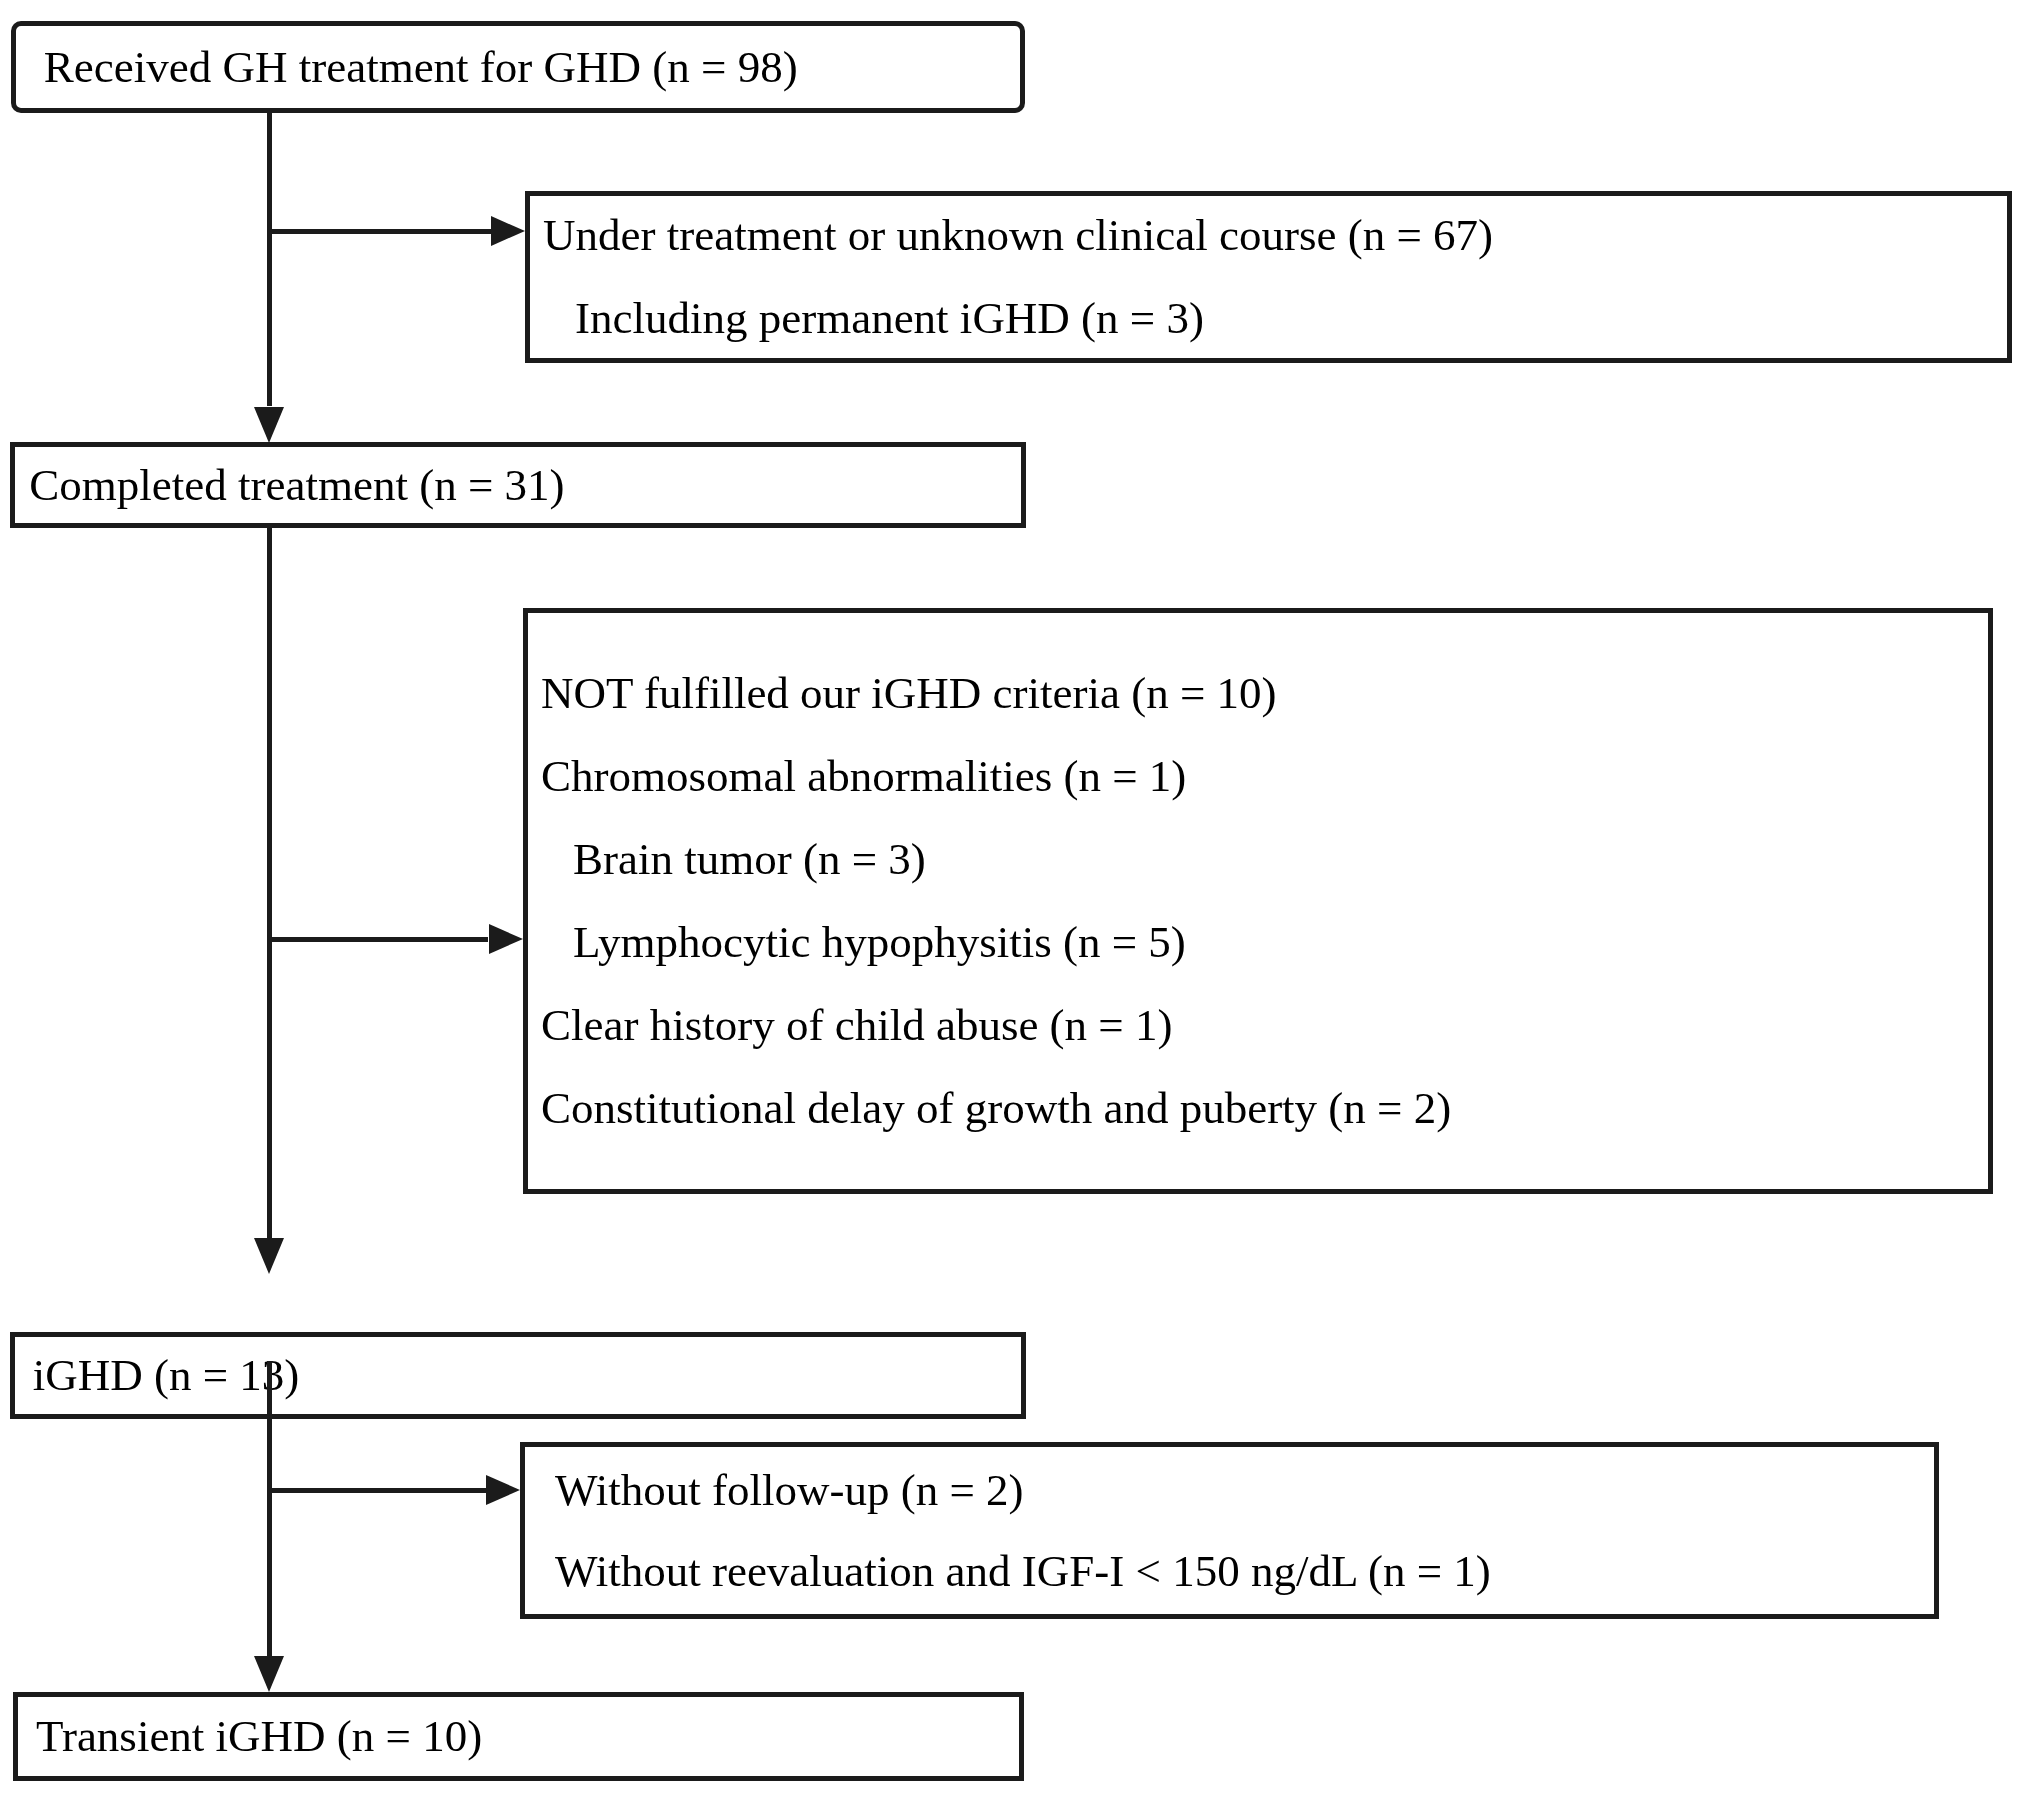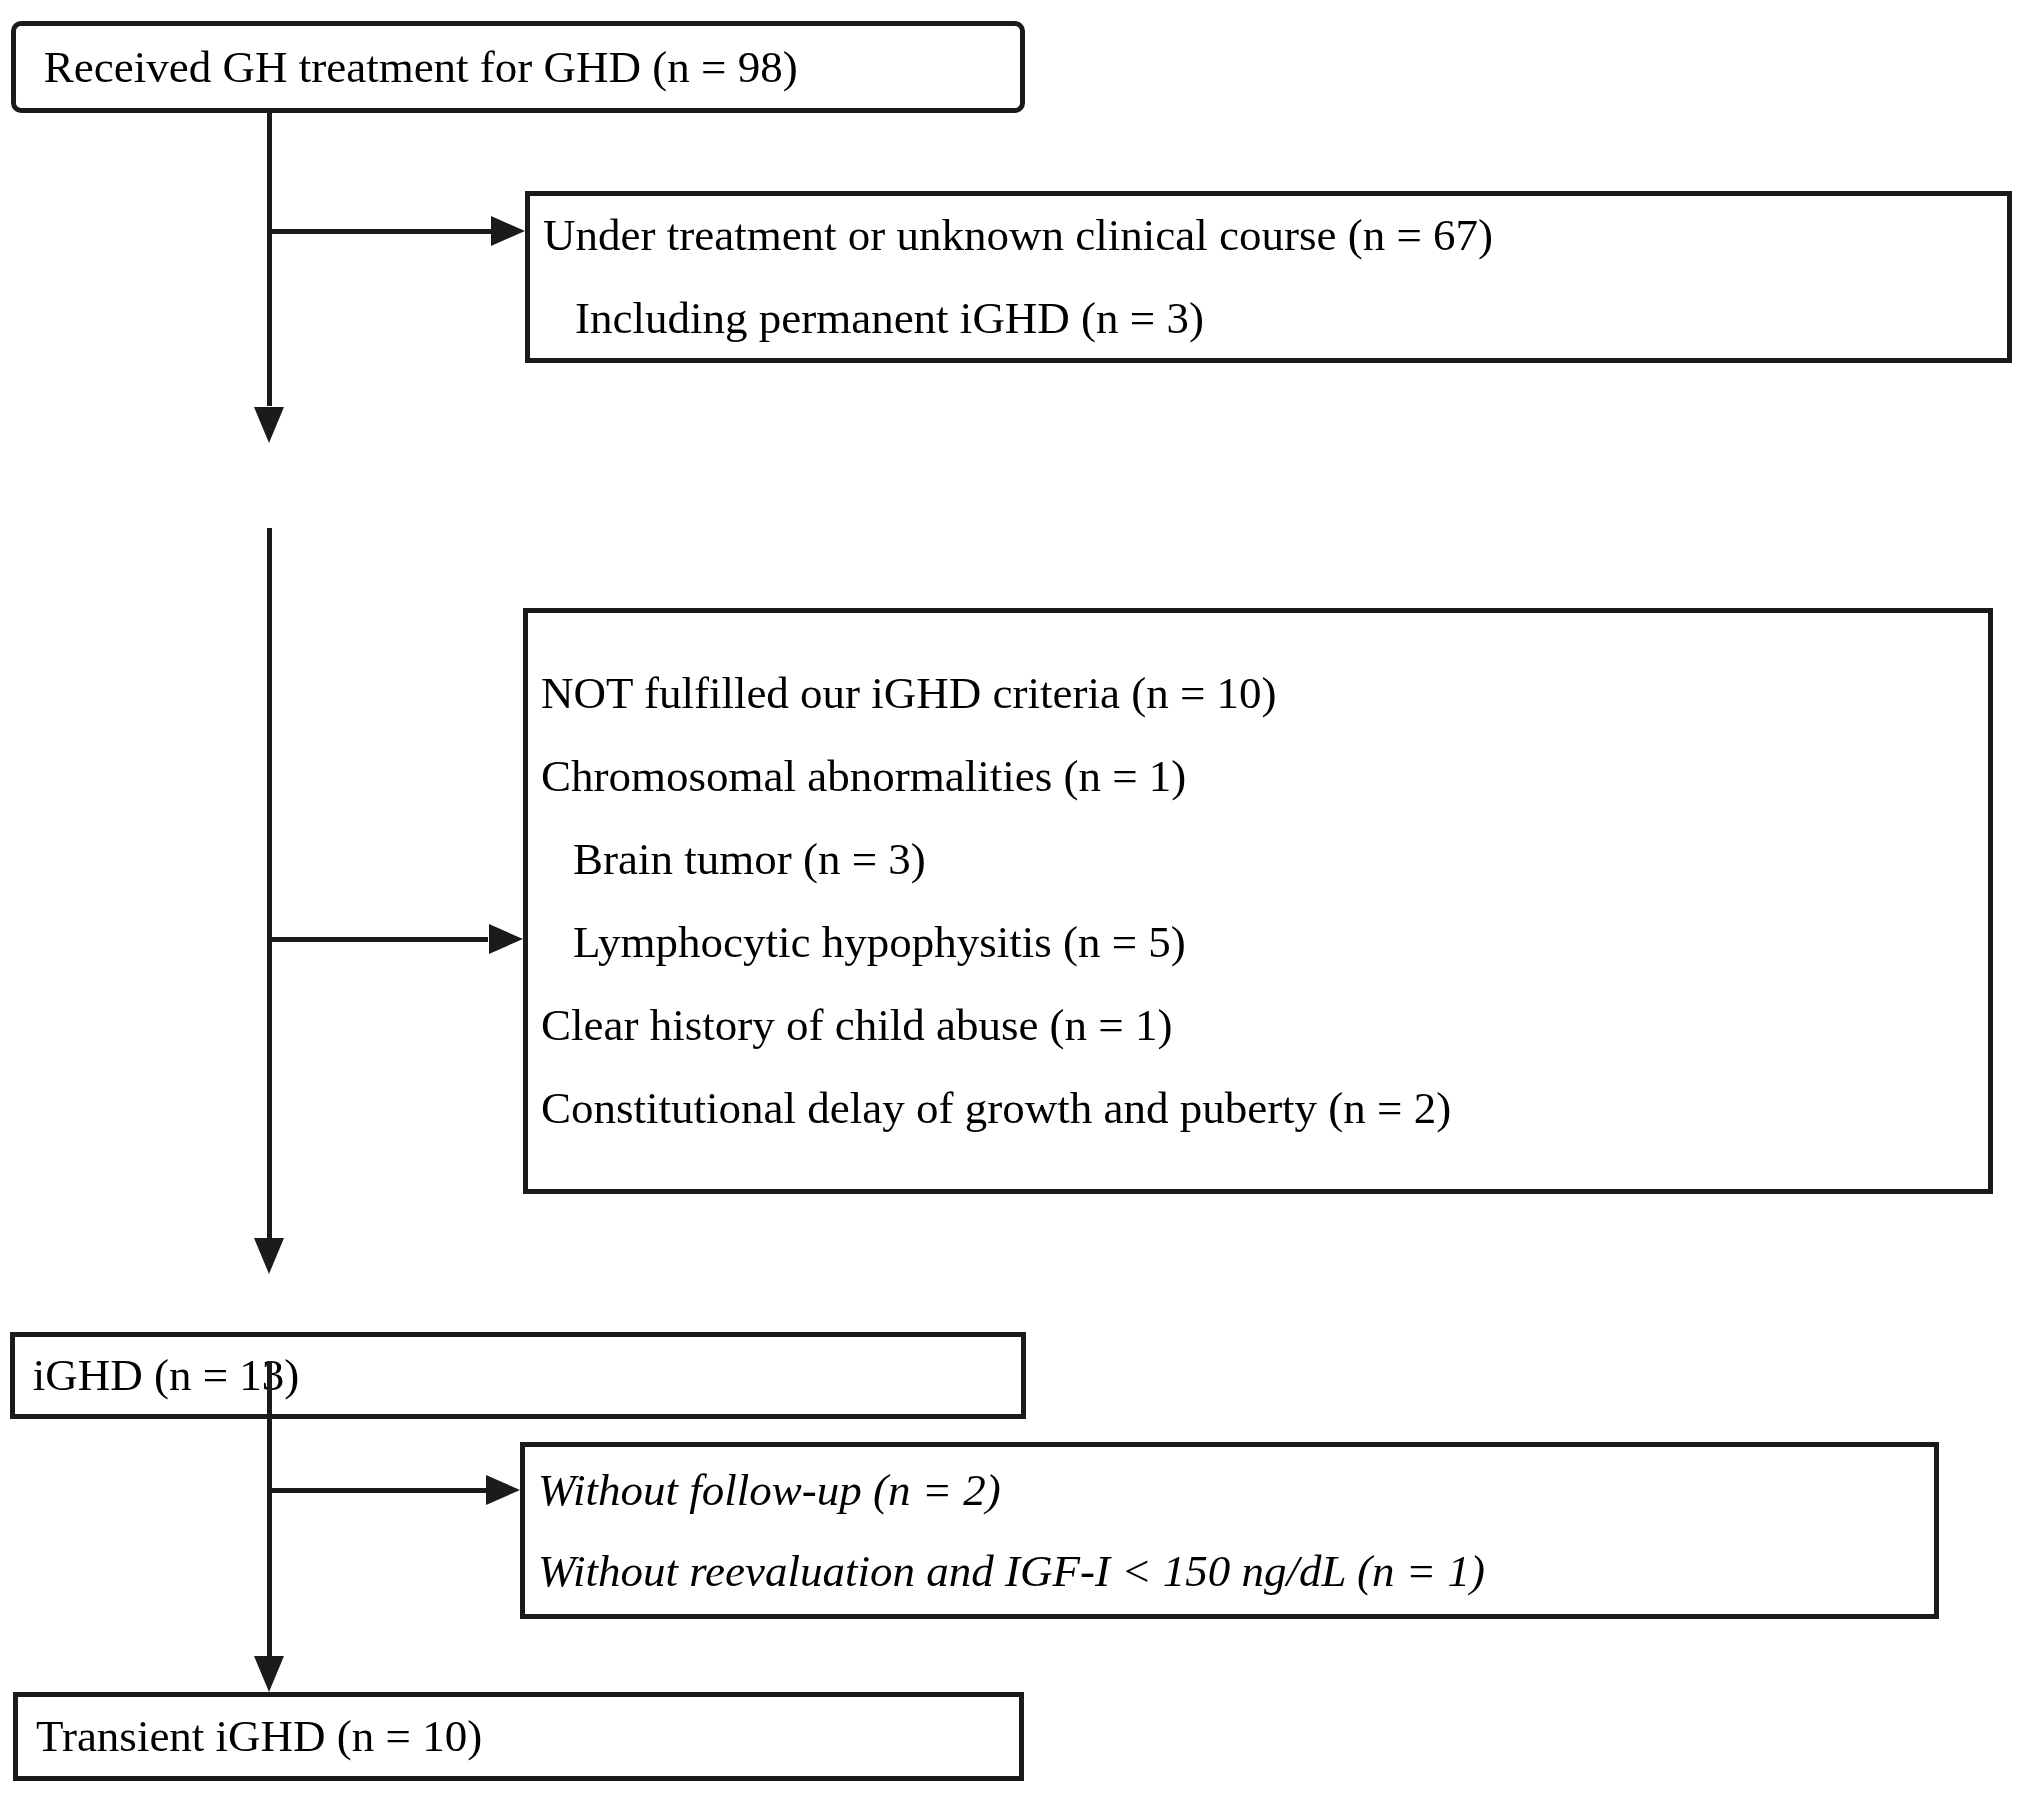--- a/index.html
+++ b/index.html
@@ -33,21 +33,21 @@
 
   
   .b-received  { left: 11.3px;  top: 21px;   width: 1014px; height: 92px; padding-left: 27.5px; border-radius: 10px; }
   .b-completed { left: 9.7px;  top: 442px;  width: 1016px; height: 86px; padding-left: 14.6px; }
   .b-ighd      { left: 9.7px;  top: 1332px; width: 1016px; height: 87px; padding-left: 18px; }
   .b-transient { left: 13px;  top: 1692px; width: 1011px; height: 89px; padding-left: 18px; }
 
   
   .b-under     { left: 525px; top: 191px;  width: 1487px; height: 172px; padding-left: 13px; }
   .b-criteria  { left: 523px; top: 608px;  width: 1470px; height: 586px; padding-left: 13px; }
-  .b-followup  { left: 520px; top: 1442px; width: 1419px; height: 177px; padding-left: 13px; line-height: 81px; font-style: italic; }
+  .b-followup  { left: 520px; top: 1442px; width: 1419px; height: 177px; padding-left: 30px; line-height: 81px; }
 
   
   .vline, .hline {
     position: absolute;
     background: #1b1b1b;
   }
   .vline { width: 4.9px; }
   .hline { height: 4.9px; }
   .arrow-down {
     position: absolute;
@@ -76,20 +76,23 @@
   <div class="vline" style="left:267px; top:113px; height:293px;"></div>
   <div class="arrow-down" style="left:254px; top:407px;"></div>
   <div class="hline" style="left:267px; top:229px; width:224px;"></div>
   <div class="arrow-right" style="left:491px; top:216px;"></div>
 
   <div class="box b-under">
     <span class="line">Under treatment or unknown clinical course (n = 67)</span>
     <span class="line indent">Including permanent iGHD (n = 3)</span>
   </div>
 
+  <div class="box b-completed">
+    <span class="line">Completed treatment (n = 31)</span>
+  </div>
 
   <div class="vline" style="left:267px; top:528px; height:710px;"></div>
   <div class="arrow-down" style="left:254px; top:1238px;"></div>
   <div class="hline" style="left:267px; top:937px; width:221px;"></div>
   <div class="arrow-right" style="left:489px; top:924px;"></div>
 
   <div class="box b-criteria">
     <span class="line">NOT fulfilled our iGHD criteria (n = 10)</span>
     <span class="line">Chromosomal abnormalities (n = 1)</span>
     <span class="line indent">Brain tumor (n = 3)</span>

